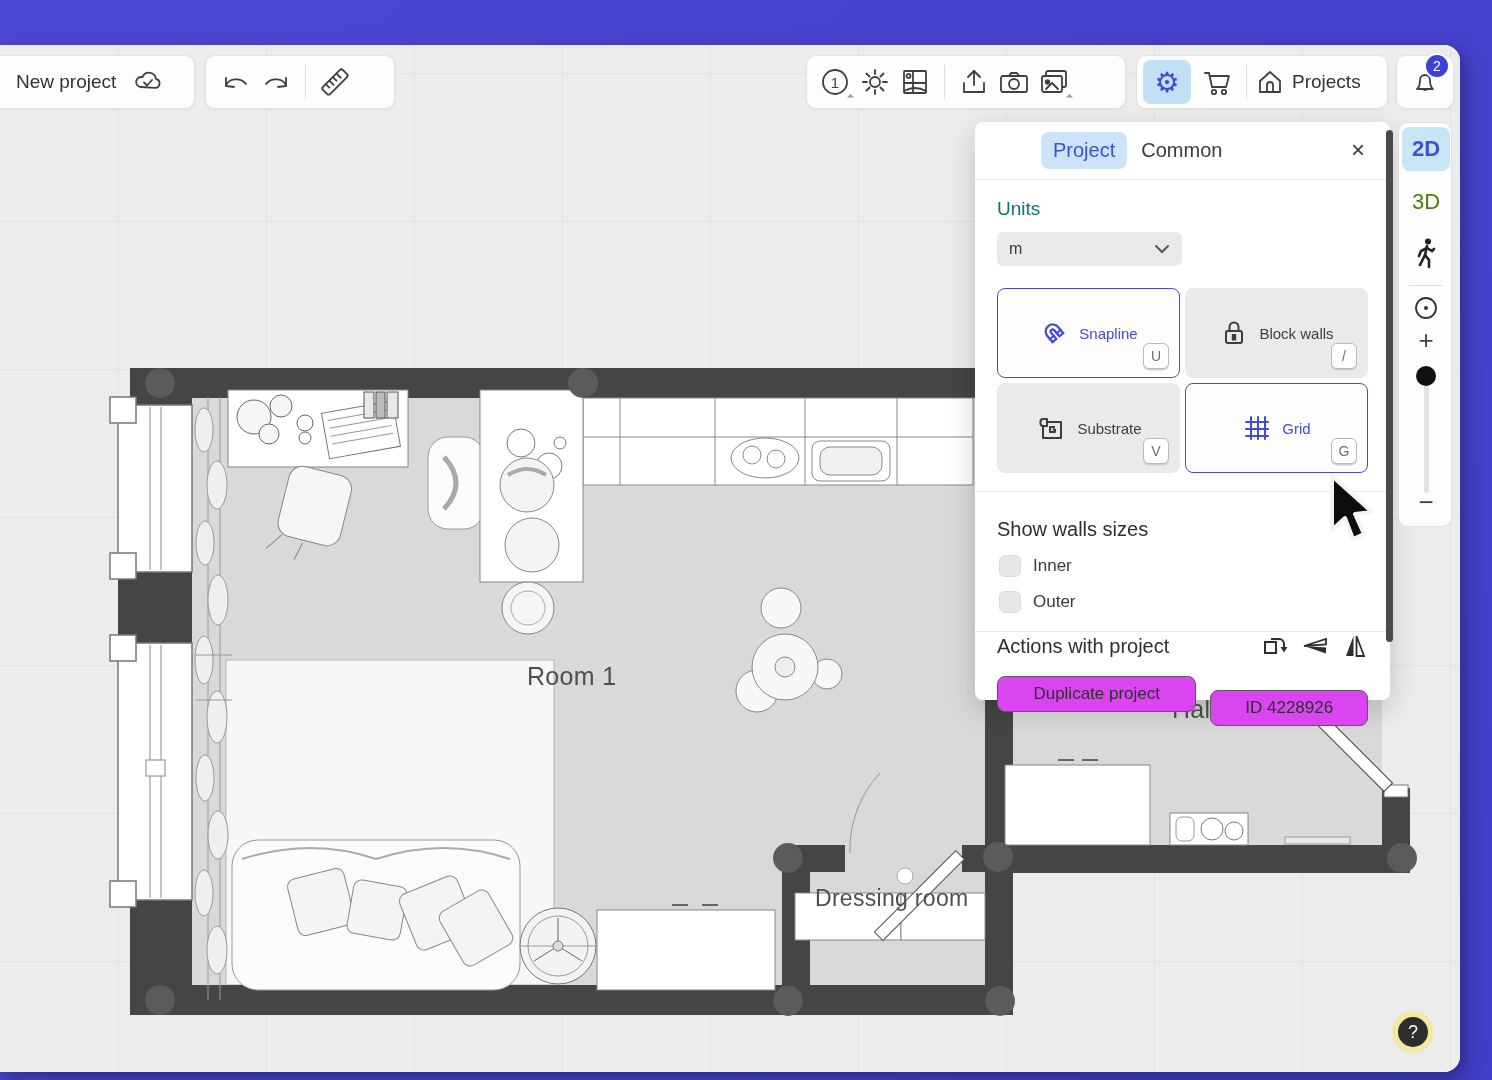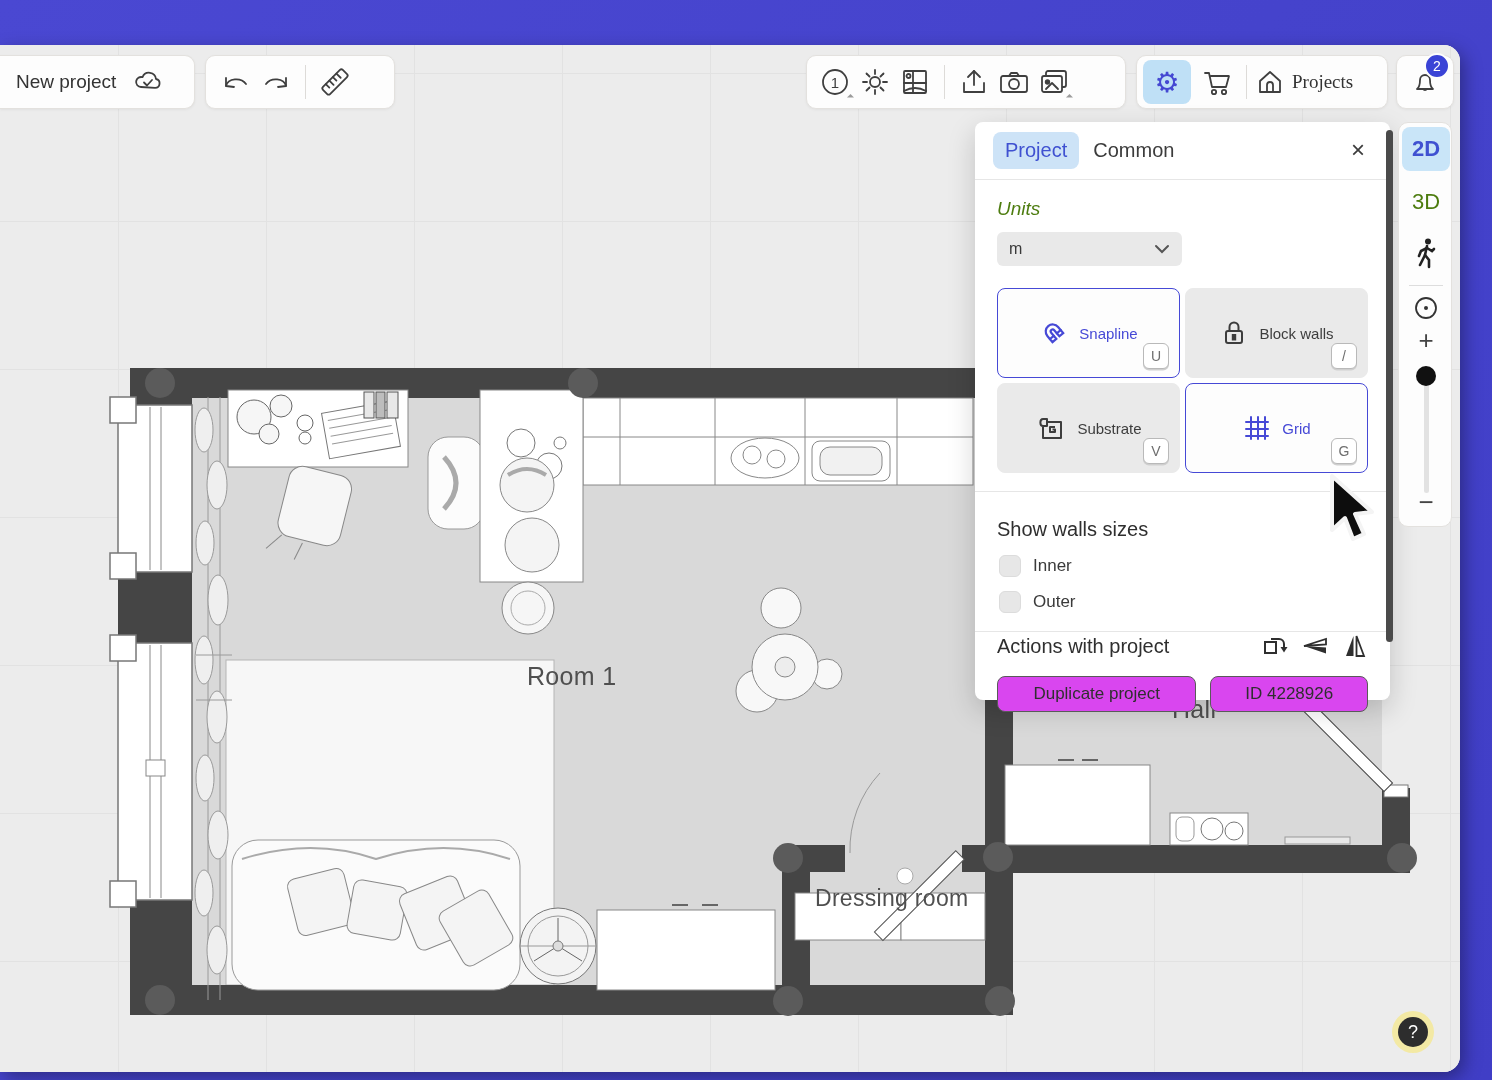--- a/index.html
+++ b/index.html
@@ -39,27 +39,27 @@
               display:flex; align-items:center; justify-content:center; font-size:28px; color:#4548d2; }
   .badge { position:absolute; top:-7px; right:-5px; width:26px; height:26px; border-radius:50%;
            background:#3a43d6; color:#fff; font-size:14px; display:flex; align-items:center;
            justify-content:center; border:2px solid #fdfdfd; }
 
   
   .panel { position:absolute; left:975px; top:77px; width:415px; height:578px; background:#fff;
            border-radius:8px; z-index:10; box-shadow:0 10px 28px rgba(0,0,0,.18); font-size:16px; }
   .panel-header { position:relative; height:58px; display:flex; align-items:center;
                   border-bottom:1px solid #e6e6e6; padding:0 18px; }
-  .tab { font-size:20px; cursor:pointer; }
+  .tab { font-size:20px; cursor:pointer;margin-left:48px; }
   .tab.active { background:#cde3f7; color:#3f51d1; border-radius:8px; padding:7px 12px; }
   .tab.inactive { color:#3c3c3c; margin-left:14px; }
   .close-x { position:absolute; right:16px; top:12px; font-size:24px; color:#3c3c3c;
              width:32px; height:32px; display:flex; align-items:center; justify-content:center; cursor:pointer; }
   .panel-body { padding:14px 22px 0 22px; position:relative; }
-  .units-label { font-size:19px; color:#4d7c0f; margin-top:4px;font-style:italic; }
+  .units-label { font-size:19px; color:#0f766e; margin-top:4px; }
   .units-select { margin-top:12px; width:185px; height:34px; background:#e9e9e9; border-radius:6px;
                   display:flex; align-items:center; padding:0 12px; color:#3a3a3a; font-size:16px;
                   justify-content:space-between; cursor:pointer; }
   .toggle-grid { margin-top:22px; display:grid; grid-template-columns:183px 183px; gap:5px; }
   .toggle { position:relative; height:90px; border-radius:8px; background:#eaeaea;
             border:1.5px solid #eaeaea; display:flex; align-items:center; justify-content:center;
             gap:10px; cursor:pointer; }
   .toggle.active { background:#fdfdfd; border-color:#4649d6; }
   .toggle .tlabel { font-size:15px; color:#3d3d3d; }
   .toggle.active .tlabel { color:#4649d6; }
@@ -402,21 +402,21 @@
       <span>⚙</span>
     </span>
     <span class="tbtn" style="margin-left:6px;">
       <svg width="32" height="30" viewBox="0 0 32 30" class="tool-icon">
         <path d="M4 6 h4 l3 14 h14 l3-11 H10"></path>
         <circle cx="13" cy="25" r="2.2"></circle>
           <circle cx="23" cy="25" r="2.2"></circle>
       </svg>
     </span>
     <span class="vdiv"></span>
-    <span class="tbtn" style="min-width:0;font-family:Liberation Serif, serif;">
+    <span class="tbtn" style="min-width:0;">
       <svg width="28" height="26" viewBox="0 0 28 26" class="tool-icon">
         <path d="M4 12 L14 3 L24 12 V23 H4 Z"></path>
           <path d="M11 23 v-7 a3 3 0 0 1 6 0 v7"></path>
       </svg>
       <span class="projects-text">Projects</span>
     </span>
   </div>
 
   <div class="card" style="left:1396px; width:58px; justify-content:center;">
     <span class="tbtn">
@@ -524,21 +524,21 @@
           <span class="tbtn">
             <svg width="24" height="24" viewBox="0 0 24 24">
               <polygon points="10.5,2 10.5,22 3,22" fill="#2f2f2f"></polygon>
               <polygon points="13.5,2 13.5,22 21,22" fill="none" stroke="#2f2f2f" stroke-width="1.8"></polygon>
             </svg>
           </span>
         </span>
       </div>
       <div class="btn-row">
         <div class="obtn" style="width:200px;">Duplicate project</div>
-        <div class="obtn" style="width:158px;">ID 4228926</div>
+        <div class="obtn" style="width:158px;margin-top:14px;">ID 4228926</div>
       </div>
     </div>
   </div>
   <div class="scroll-thumb"></div>
 
   <div class="side">
     <div class="side-item d2">2D</div>
     <div class="side-item d3">3D</div>
     <div class="side-item walk">
       <svg width="26" height="32" viewBox="0 0 26 32">

